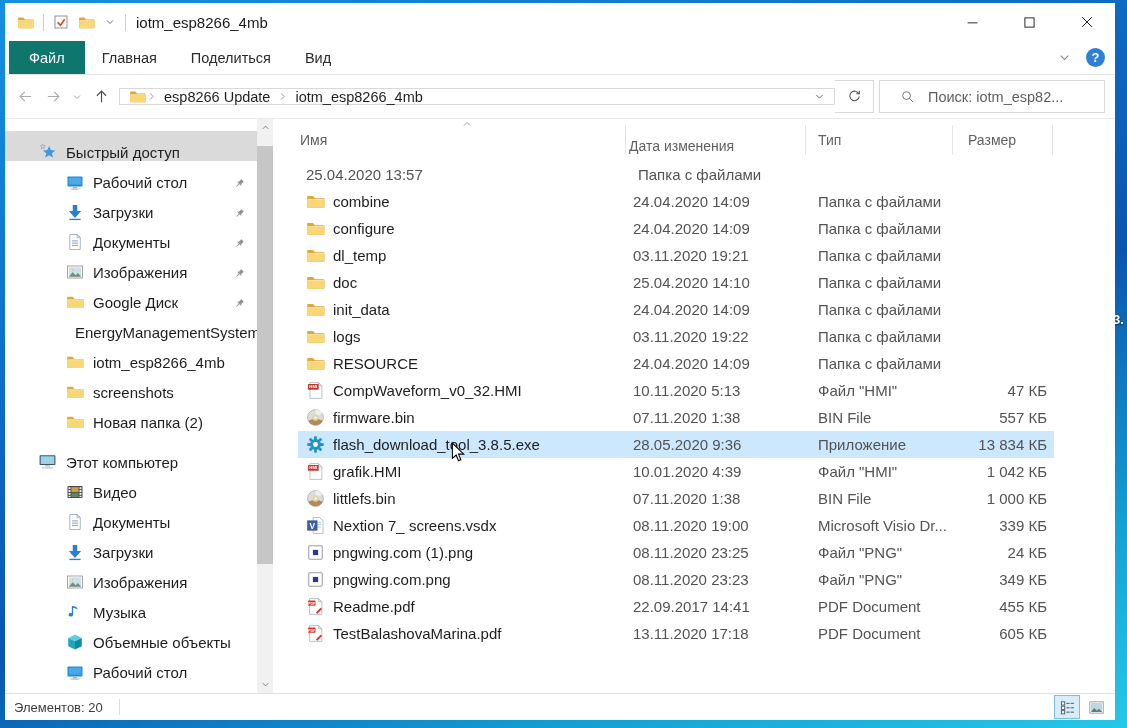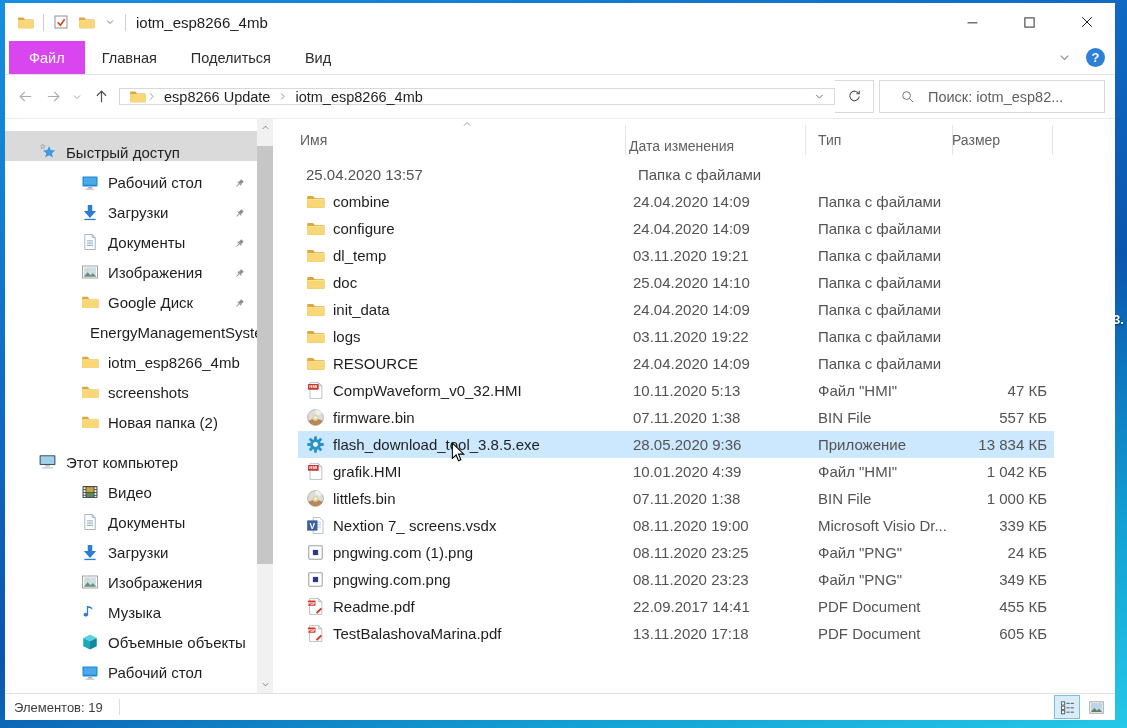--- a/index.html
+++ b/index.html
@@ -19,21 +19,21 @@
   .qat svg { display:block; }
   .vsep { width:1px; height:17px; background:#cfcfcf; }
   .win-title { font-size:15px; color:#1c1c1c; margin-left:10px; white-space:nowrap; }
   .controls { margin-left:auto; display:flex; height:38px; }
   .ctrl-btn { width:57px; display:flex; align-items:center; justify-content:center; color:#1a1a1a; }
 
   
   .tabs-row { height:34px; flex:none; display:flex; align-items:stretch;
     border-bottom:1px solid #e3e3e3; position:relative; }
   .tab { padding:0 17px; display:flex; align-items:center; font-size:14.5px; color:#2b2b2b; }
-  .tab.active { background:#d946ef; color:#fff; margin-left:4px; padding:0 20px; }
+  .tab.active { background:#0f766e; color:#fff; margin-left:4px; padding:0 20px; }
   .tabs-right { position:absolute; right:10px; top:0; height:100%;
     display:flex; align-items:center; gap:14px; }
   .help-btn { width:19px; height:19px; border-radius:50%; background:#2e7fd6; color:#fff;
     font-size:13px; font-weight:bold; display:flex; align-items:center; justify-content:center; }
 
   
   .addr-row { height:44px; flex:none; display:flex; align-items:center; padding:0 6px;
     border-bottom:1px solid #ececec; }
   .nav-btn { width:28px; height:32px; display:flex; align-items:center; justify-content:center; }
   .addr-box { width:716px; height:17px; border:1px solid #d9d9d9; margin-left:4px;
@@ -48,36 +48,36 @@
     display:flex; align-items:center; color:#5f5f5f; font-size:14.5px; padding-left:20px; gap:13px;
     white-space:nowrap; overflow:hidden; }
 
   
   .content { flex:1; display:flex; position:relative; overflow:hidden; }
 
   .sidebar { width:252px; flex:none; padding-top:12px; font-size:15px; color:#1e1e1e; overflow:hidden; }
   .side-row { height:30px; display:flex; align-items:flex-end; gap:9px; position:relative;
     white-space:nowrap; }
   .side-section-hdr { padding-left:33px; }
-  .side-item { padding-left:32px;margin-left:44px; }
+  .side-item { padding-left:61px; }
   .side-row .pin { position:absolute; right:11px; color:#8d8d8d; }
   .side-row.selected { background:#dadada; }
   .side-section { display:block; }
   .side-section + .side-section { margin-top:10px; }
 
   .sb-scroll { width:16px; flex:none; background:#f1f1f1; position:relative; color:#6a6a6a; }
   .sb-btn { height:17px; display:flex; align-items:center; justify-content:center; }
   .sb-btn.down { position:absolute; bottom:0; left:0; width:16px; }
   .sb-thumb { position:absolute; left:0; top:27px; width:16px; height:418px; background:#c6c6c6; }
 
   .filearea { position:absolute; left:285px; top:0; width:825px; height:100%; font-size:15px; }
   .col-headers { position:relative; margin:6px 0 0 8px; display:grid;
     grid-template-columns:327px 180px 147px 100px; height:30px; align-items:center;
     color:#616161; font-size:14px; }
-  .hc0 { padding-left:2px; } .hc1 { padding-left:4px;margin-top:12px; } .hc2 { padding-left:13px; } .hc3 { }
+  .hc0 { padding-left:2px; } .hc1 { padding-left:4px;margin-top:12px; } .hc2 { padding-left:13px; } .hc3 { padding-left:16px; }
   .hdr-div { position:absolute; top:0; width:1px; height:30px; background:#e5e5e5; }
   .sort-caret { position:absolute; left:163px; top:-7px; color:#8a8a8a; }
 
   .rows { margin:6px 0 0 8px; }
   .row { width:756px; height:27px; display:grid;
     grid-template-columns:327px 180px 147px 100px; align-items:center; color:#535353; }
   .row.selected { background:#cce8ff; }
   .cell-name { display:flex; align-items:center; gap:8px; padding-left:8px; color:#1e1e1e;
     white-space:nowrap; overflow:hidden; }
   .cell-name svg { flex:none; }
@@ -778,21 +778,21 @@
     </div>
     <div class="cell-date">13.11.2020 17:18</div>
     <div class="cell-type">PDF Document</div>
     <div class="cell-size">605 КБ</div>
   </div>
           </div>
       </div>
     </div>
 
     <div class="statusbar">
-      <span>Элементов: 19</span>
+      <span>Элементов: 20</span>
       <span class="status-div"></span>
       <div class="view-btns">
         <div class="view-btn active">
           <svg width="17" height="17">
               <use href="#i-view-details"></use>
             </svg>
           </div>
         <div class="view-btn">
           <svg width="17" height="17">
               <use href="#i-view-thumb"></use>

